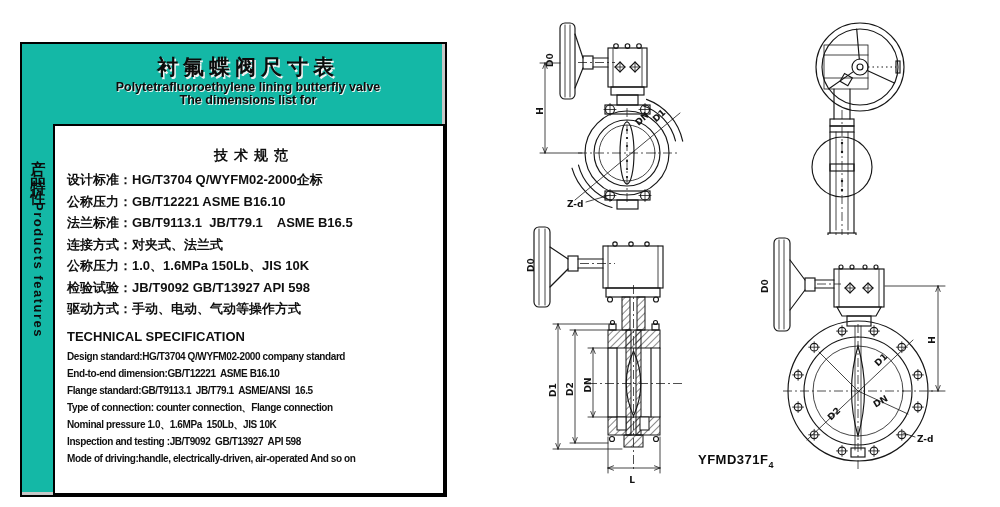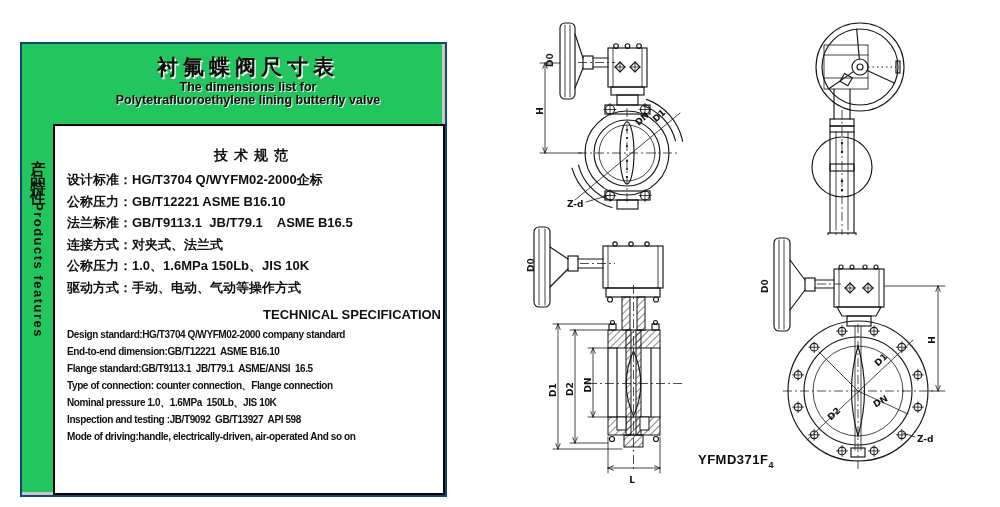--- a/index.html
+++ b/index.html
@@ -1,37 +1,37 @@
 <!DOCTYPE html>
 <html><head>
 <meta charset="utf-8">
 <style>
   html,body{margin:0;padding:0;}
   body{width:1000px;height:507px;position:relative;background:#ffffff;
        font-family:"Liberation Sans",sans-serif;color:#101010;overflow:hidden;}
 
   
   .panel{position:absolute;left:20px;top:42px;width:427px;height:455px;
-         border:2px solid #0c4a6e;background:#22c55e;box-sizing:border-box;
+         border:2px solid #000000;background:#14b8a6;box-sizing:border-box;
          box-shadow:inset -3px -3px 0 #c7c7c7;}
   .hdr{position:absolute;left:31px;right:2px;top:9px;text-align:center;color:#0c0c0c;}
   .title-cn{font-size:21px;font-weight:bold;letter-spacing:5px;
             text-shadow:1.5px 1.5px 0 #f2f2f2;}
   .sub{font-size:12.5px;font-weight:bold;line-height:13px;
        text-shadow:1px 1px 0 #f2f2f2;}
   .sidebar{position:absolute;left:0;top:0;bottom:0;width:31px;text-align:center;}
   .sidebar-txt{writing-mode:vertical-rl;text-orientation:mixed;
                display:inline-block;margin-top:104px;font-weight:bold;color:#0c0c0c;}
   .sidebar-cn{font-size:15px;letter-spacing:10px;}
   .sidebar-en{font-size:13px;letter-spacing:1.5px;margin-top:14px;}
   .inner{position:absolute;left:31px;top:80px;right:0;bottom:0;background:#fff;
          border:2px solid #000;box-sizing:border-box;padding:5px 2px 0 12px;}
   .h-cn{text-align:center;font-size:14px;font-weight:bold;letter-spacing:6px;margin:16px 0 4px 0;}
   .row{font-size:13px;font-weight:bold;line-height:21.5px;white-space:pre;}
-  .h-en{text-align:right;font-size:13px;font-weight:bold;margin:9px 0 4px 0;}
+  .h-en{text-align:left;font-size:13px;font-weight:bold;margin:9px 0 4px 0;}
   .en-line{font-size:10px;font-weight:bold;line-height:17px;letter-spacing:-0.4px;white-space:pre;}
 
   
   .dwg{position:absolute;}
   .ln{fill:none;stroke:#161616;stroke-width:1.15;stroke-linecap:round;}
   .tn{fill:none;stroke:#161616;stroke-width:0.8;stroke-linecap:round;}
   .cl{fill:none;stroke:#161616;stroke-width:0.75;stroke-dasharray:9 3 2 3;}
   .dt{fill:none;stroke:#161616;stroke-width:1;stroke-dasharray:1.5 3;}
   .hln{stroke:#161616;stroke-width:1;}
   .dot{fill:#161616;stroke:none;}
@@ -40,38 +40,39 @@
   .model{position:absolute;left:698px;top:452px;font-size:13px;font-weight:bold;
          letter-spacing:0.5px;color:#0c0c0c;text-align:right;}
   .model sub{font-size:9px;}
 </style>
 </head>
 <body>
 
 <div class="panel">
   <div class="hdr">
     <div class="title-cn">衬氟蝶阀尺寸表</div>
+    <div class="sub">Polytetrafluoroethylene lining butterfly valve</div>
     <div class="sub">The dimensions list for</div>
-    <div class="sub">Polytetrafluoroethylene lining butterfly valve</div>
   </div>
 
   <div class="sidebar">
     <div class="sidebar-txt">
       <span class="sidebar-cn">产品特性</span><span class="sidebar-en">Products features</span>
     </div>
   </div>
 
   <div class="inner">
     <div class="h-cn">技术规范</div>
 
     <div class="row"><span>设计标准</span><span>：</span><span>HG/T3704 Q/WYFM02-2000企标</span></div>
     <div class="row"><span>公称压力</span><span>：</span><span>GB/T12221 ASME B16.10</span></div>
     <div class="row"><span>法兰标准</span><span>：</span><span>GB/T9113.1  JB/T79.1    ASME B16.5</span></div>
     <div class="row"><span>连接方式</span><span>：</span><span>对夹式、法兰式</span></div>
     <div class="row"><span>公称压力</span><span>：</span><span>1.0、1.6MPa 150Lb、JIS 10K</span></div>
+    <div class="row"><span>检验试验</span><span>：</span><span>JB/T9092 GB/T13927 API 598</span></div>
     <div class="row"><span>驱动方式</span><span>：</span><span>手动、电动、气动等操作方式</span></div>
 
     <div class="h-en">TECHNICAL SPECIFICATION</div>
     <div class="en-line">Design standard:HG/T3704 Q/WYFM02-2000 company standard</div>
     <div class="en-line">End-to-end dimension:GB/T12221  ASME B16.10</div>
     <div class="en-line">Flange standard:GB/T9113.1  JB/T79.1  ASME/ANSI  16.5</div>
     <div class="en-line">Type of connection: counter connection、Flange connection</div>
     <div class="en-line">Nominal pressure 1.0、1.6MPa  150Lb、JIS 10K</div>
     <div class="en-line">Inspection and testing :JB/T9092  GB/T13927  API 598</div>
     <div class="en-line">Mode of driving:handle, electrically-driven, air-operated And so on</div>

